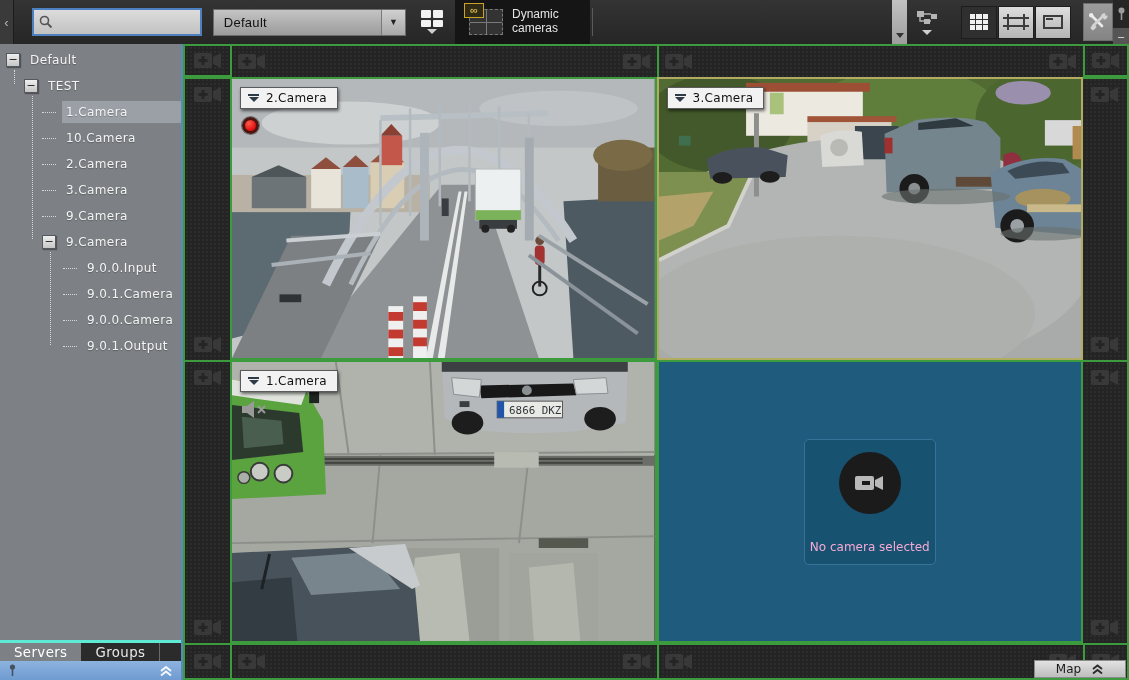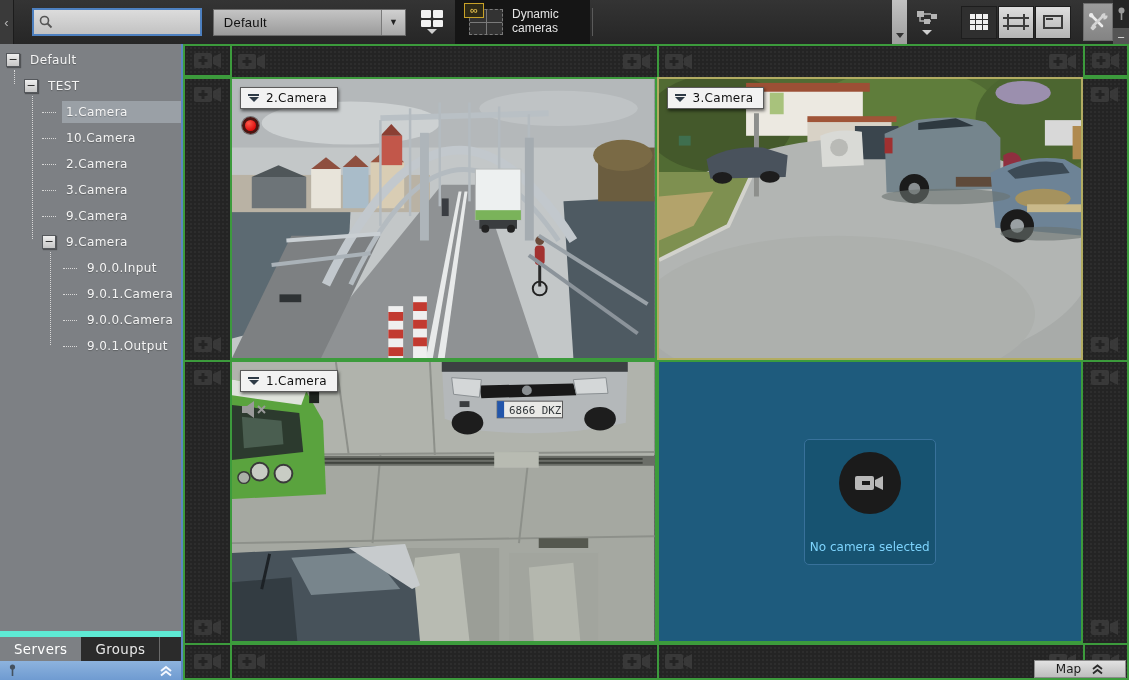--- a/index.html
+++ b/index.html
@@ -58,21 +58,21 @@
   .sidebar{width:183px;flex:0 0 183px;background:#7d8084;display:flex;flex-direction:column;border-right:2px solid #5b87c0;position:relative}
   .tree{flex:1;position:relative;overflow:hidden;font-family:"DejaVu Sans",sans-serif;font-size:12px;color:#f4f4f4;padding-top:3px}
   .tree-row{height:26px;display:flex;align-items:center;cursor:pointer;white-space:nowrap}
   .tree-row .expander{width:14px;height:14px;flex:0 0 14px;margin-right:6px;background:linear-gradient(#efefef,#c6c6c6);border:1px solid #55585c;color:#222;font-size:11px;line-height:11px;text-align:center;box-shadow:1px 1px 1px rgba(0,0,0,.35)}
   .tree-row .stub{width:14px;flex:0 0 14px;margin-right:6px;border-top:1px dotted #d8d8d8;height:0}
   .tree-row .tree-label{flex:1;padding:4px 4px;letter-spacing:.4px;text-shadow:0 1px 1px rgba(0,0,0,.25)}
   .tree-row.selected .tree-label{background:#9aa0a6}
   .lvl0{padding-left:6px}.lvl1{padding-left:24px}.lvl2{padding-left:42px}.lvl3{padding-left:63px}
   .vguide{position:absolute;border-left:1px dotted #d8d8d8;width:0}
 
-  .side-tabs{height:30px;border-top:6px solid #5eead4;background:#2b2b2b;display:flex;font-size:12px}
+  .side-tabs{height:21px;border-top:3px solid #5eead4;background:#2b2b2b;display:flex;font-size:12px}
   .side-tab{padding:0 14px;display:flex;align-items:center;color:#e8e8e8;background:#2b2b2b;border:none;cursor:pointer;letter-spacing:.4px;font-family:"DejaVu Sans",sans-serif}
   .side-tab.active{background:#7d8084;color:#fff}
   .side-tab:not(.active){border-right:1px solid #6a6a6a}
   .side-bluebar{height:19px;background:linear-gradient(#8db3de,#6f9bd1);display:flex;align-items:center;justify-content:space-between;padding:0 8px}
 
   
   .main{flex:1;position:relative;display:grid;grid-template-columns:45px 1fr 1fr 44px;grid-template-rows:31px 1fr 1fr 35px;
     border:2px solid #3c9b3c;background-color:#242424;
     background-image:radial-gradient(#2d2d2d 1px,transparent 1px);background-size:4px 4px;min-width:0;min-height:0}
   .gutter{display:flex;align-items:center;justify-content:space-between;padding:2px 5px;min-width:0;min-height:0}
@@ -89,21 +89,21 @@
   .cam-chip{position:absolute;left:8px;top:8px;background:#f2f2f2;border:1px solid #5a5a5a;box-shadow:1px 2px 3px rgba(0,0,0,.55);padding:3px 10px 3px 7px;display:flex;align-items:center;gap:7px;font-family:"DejaVu Sans",sans-serif;font-size:12px;color:#101010;cursor:pointer;letter-spacing:.3px}
   .chip-chev{width:11px;display:flex;flex-direction:column;align-items:center;gap:1px}
   .chip-chev i{display:block;width:11px;height:2px;background:#2e3a46}
   .chip-chev b{width:0;height:0;border-left:5px solid transparent;border-right:5px solid transparent;border-top:5px solid #2e3a46}
   .rec-dot{position:absolute;left:10px;top:38px;width:17px;height:17px;border-radius:50%;background:radial-gradient(circle at 35% 30%,#ff5a4a,#dd1111 70%);border:3px solid #4b1511;box-shadow:0 0 0 1px rgba(0,0,0,.4)}
   .mute{position:absolute;left:9px;top:38px}
 
   .empty-tile{background:#1e5b7d}
   .empty-panel{position:absolute;left:50%;top:50%;transform:translate(-50%,-50%);width:132px;background:#175371;border:1px solid #38719a;border-radius:5px;padding:12px 10px 10px;display:flex;flex-direction:column;align-items:center}
   .empty-circle{width:62px;height:62px;border-radius:50%;background:#1b1b1b;display:flex;align-items:center;justify-content:center}
-  .empty-msg{margin-top:26px;color:#7dd3fc;font-size:12px;font-family:"DejaVu Sans",sans-serif;white-space:nowrap}
+  .empty-msg{margin-top:26px;color:#f9a8d4;font-size:12px;font-family:"DejaVu Sans",sans-serif;white-space:nowrap}
 
   .map-btn{position:absolute;right:3px;bottom:2px;width:92px;height:18px;background:linear-gradient(#e2e2e2,#bdbdbd);border:1px solid #8a8a8a;display:flex;align-items:center;justify-content:center;gap:10px;font-size:12px;color:#1a1a1a;cursor:pointer;font-family:"DejaVu Sans",sans-serif}
 </style>
 </head>
 <body>
 
 <div class="app">
 
   <div class="toolbar">
     <button class="back-btn">‹</button>

